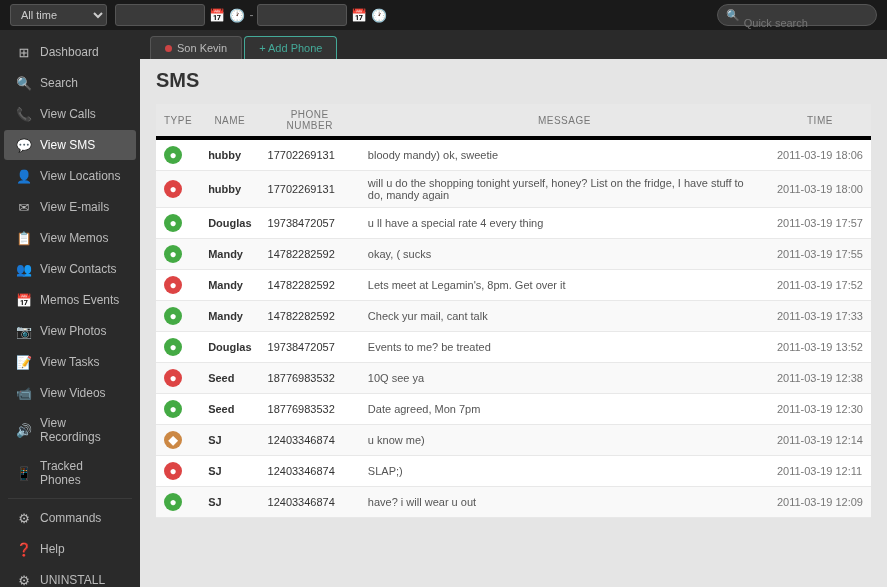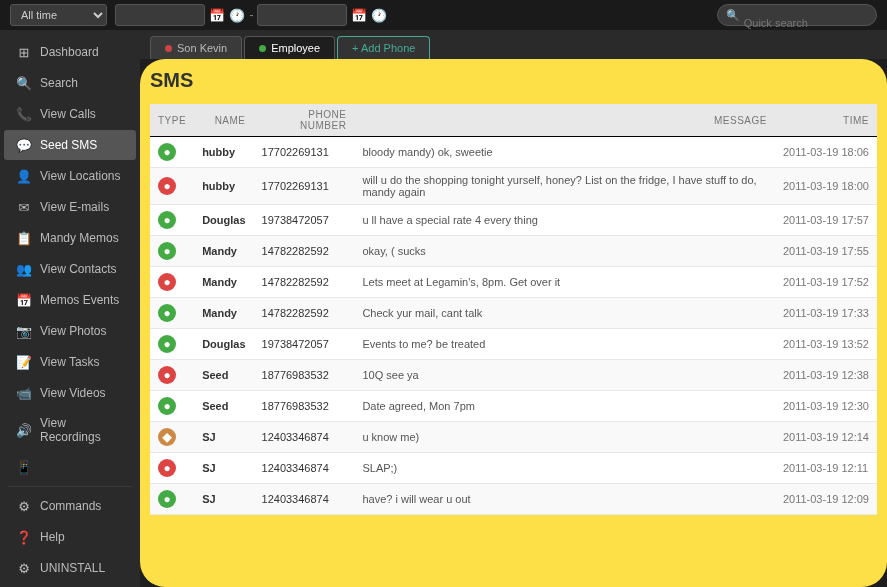--- a/index.html
+++ b/index.html
@@ -160,46 +160,45 @@
     }
     .tab-add {
       background: #333;
       color: #4a9;
       border-color: #4a9;
     }
 
     
     .sms-content {
       flex: 1;
-      background: #fde047;
+      background: #e5e5e5;
       overflow-y: auto;
-      padding: 10px 10px;
-      border-radius: 25px;
+      padding: 10px 16px;
     }
     .sms-title {
       font-size: 20px;
       color: #333;
       font-weight: bold;
       margin-bottom: 12px;
     }
 
     
     .sms-table {
       width: 100%;
       border-collapse: collapse;
       background: #fff;
       font-size: 11px;
     }
     .sms-table th {
       background: #e8e8e8;
       color: #777;
       font-weight: normal;
-      text-align: right;
+      text-align: center;
       padding: 5px 8px;
-      border-bottom: 1px solid #000000;
+      border-bottom: 4px solid #000000;
       font-size: 10px;
       text-transform: uppercase;
       letter-spacing: 0.5px;
     }
     .sms-table td {
       padding: 6px 8px;
       border-bottom: 1px solid #e8e8e8;
       color: #333;
       vertical-align: middle;
     }
@@ -257,33 +256,33 @@
     <div class="sidebar-item">
       <span class="sidebar-icon">🔍</span>
       <span>Search</span>
     </div>
     <div class="sidebar-item">
       <span class="sidebar-icon">📞</span>
       <span>View Calls</span>
     </div>
     <div class="sidebar-item active">
       <span class="sidebar-icon">💬</span>
-      <span>Seed SMS</span>
+      <span>View SMS</span>
     </div>
     <div class="sidebar-item">
       <span class="sidebar-icon">👤</span>
       <span>View Locations</span>
     </div>
     <div class="sidebar-item">
       <span class="sidebar-icon">✉</span>
       <span>View E-mails</span>
     </div>
     <div class="sidebar-item">
       <span class="sidebar-icon">📋</span>
-      <span>Mandy Memos</span>
+      <span>View Memos</span>
     </div>
     <div class="sidebar-item">
       <span class="sidebar-icon">👥</span>
       <span>View Contacts</span>
     </div>
     <div class="sidebar-item">
       <span class="sidebar-icon">📅</span>
       <span>Memos Events</span>
     </div>
     <div class="sidebar-item">
@@ -297,20 +296,21 @@
     <div class="sidebar-item">
       <span class="sidebar-icon">📹</span>
       <span>View Videos</span>
     </div>
     <div class="sidebar-item">
       <span class="sidebar-icon">🔊</span>
       <span>View Recordings</span>
     </div>
     <div class="sidebar-item">
       <span class="sidebar-icon">📱</span>
+      <span>Tracked Phones</span>
     </div>
     <div class="sidebar-divider"></div>
     <div class="sidebar-item">
       <span class="sidebar-icon">⚙</span>
       <span>Commands</span>
     </div>
     <div class="sidebar-item">
       <span class="sidebar-icon">❓</span>
       <span>Help</span>
     </div>
@@ -319,24 +319,20 @@
       <span>UNINSTALL</span>
     </div>
   </div>
 
   <div class="content">
 
     <div class="tabs-bar">
       <div class="tab">
         <span class="tab-dot" style="background:#cc4444;"></span>
         <span>Son Kevin</span>
-      </div>
-      <div class="tab active">
-        <span class="tab-dot" style="background:#44aa44;"></span>
-        <span>Employee</span>
       </div>
       <div class="tab tab-add">
         <span>+ Add Phone</span>
       </div>
     </div>
 
     <div class="sms-content">
       <div class="sms-title">SMS</div>
       <table class="sms-table">
         <thead>

